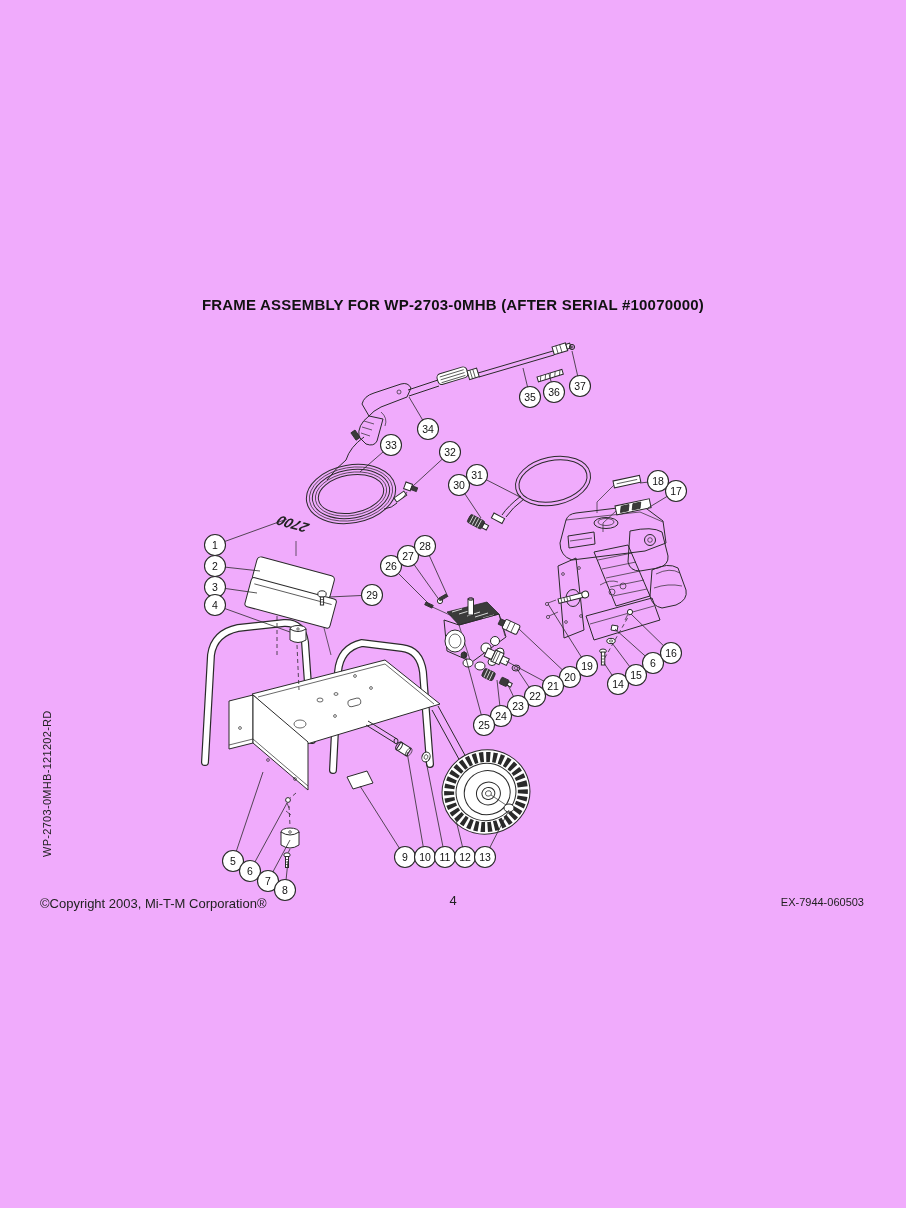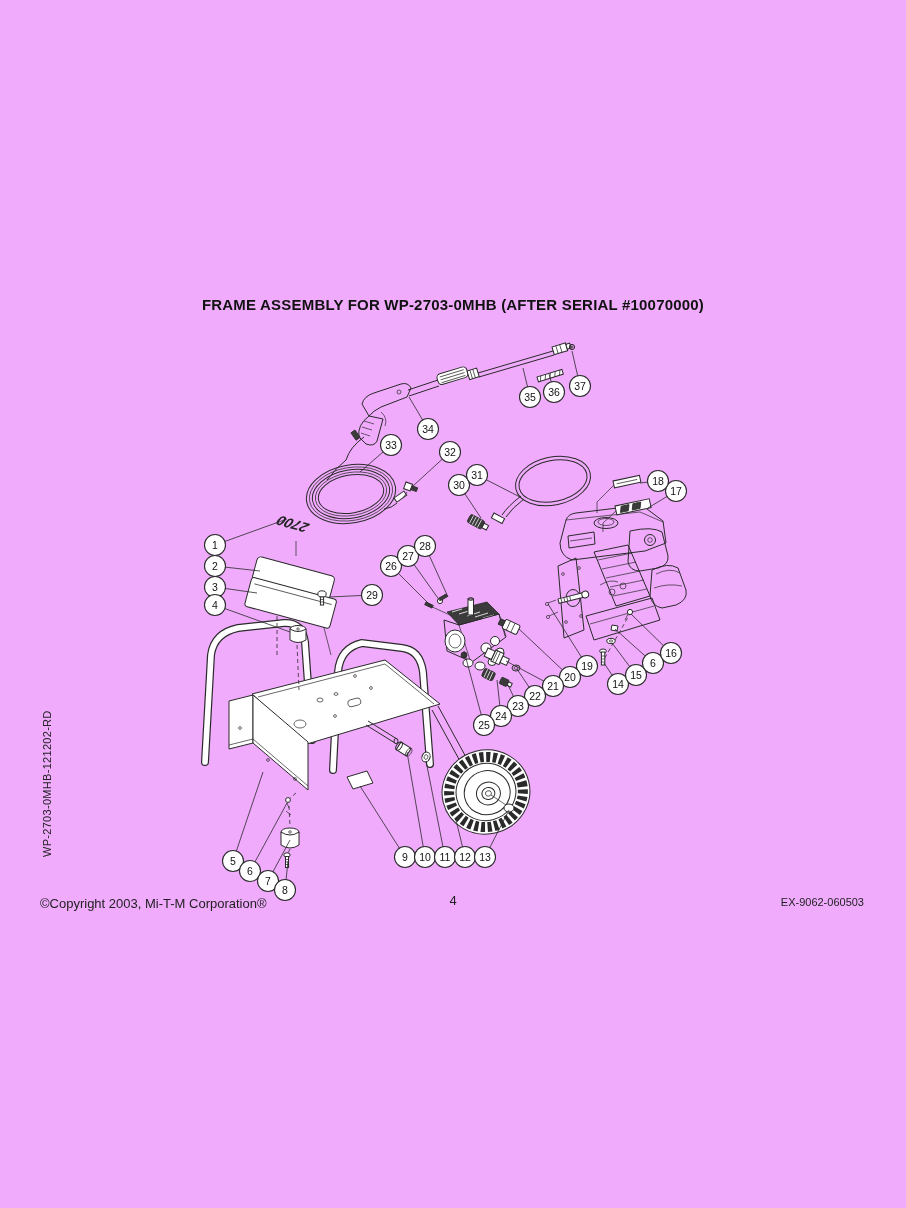--- a/index.html
+++ b/index.html
@@ -43,21 +43,21 @@
 </style>
 </head>
 <body>
 
 <div class="page">
 
   <div class="title">FRAME ASSEMBLY FOR WP-2703-0MHB (AFTER SERIAL #10070000)</div>
   <div class="side-doc">WP-2703-0MHB-121202-RD</div>
   <div class="footer-left">©Copyright 2003, Mi-T-M Corporation®</div>
   <div class="footer-page">4</div>
-  <div class="footer-right">EX-9062-060503</div>
+  <div class="footer-right">EX-7944-060503</div>
 
   <svg width="906" height="1208" viewBox="0 0 906 1208">
 
     <g>
       <path class="ln" d="M362,404 Q364,396 374,393 L401,384 Q408,382 411,388 L407,397 L381,407 Q373,411 369,416 Z"></path>
       <path class="ln" d="M369,416 L383,419 L377,441 Q374,447 366,444 L359,437 Q357,425 369,416 Z"></path>
       <path class="thin" d="M364,421 L374,424 M362,427 L372,430 M361,433 L370,436"></path>
       <path class="thin" d="M381,412 Q388,418 385,426"></path>
       <circle class="thin" cx="399" cy="392" r="2"></circle>
 

